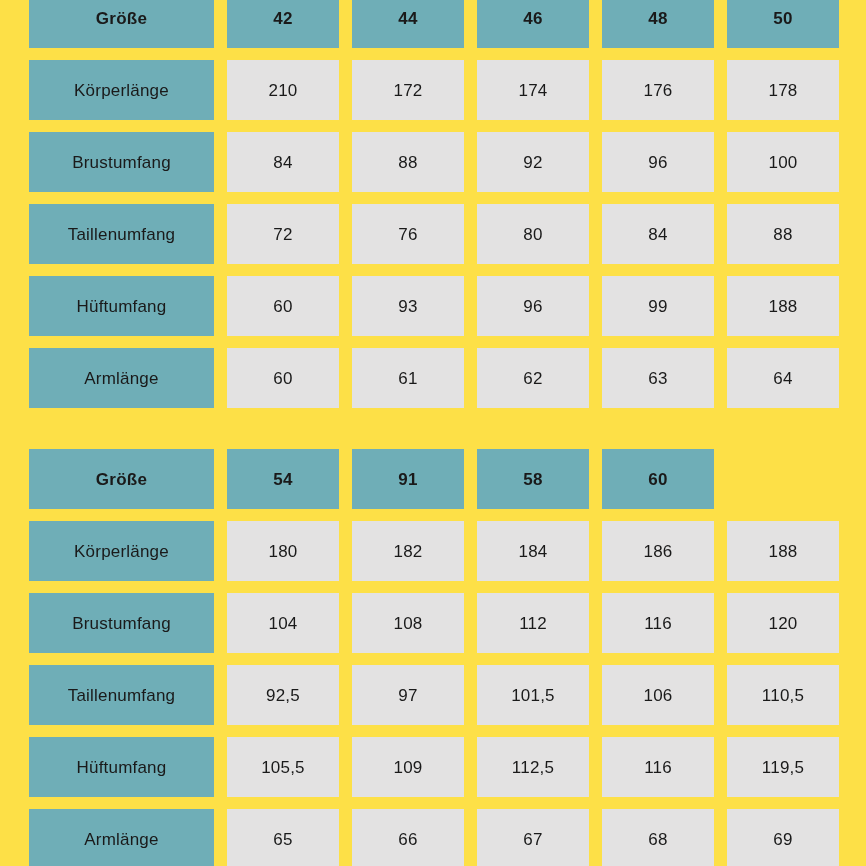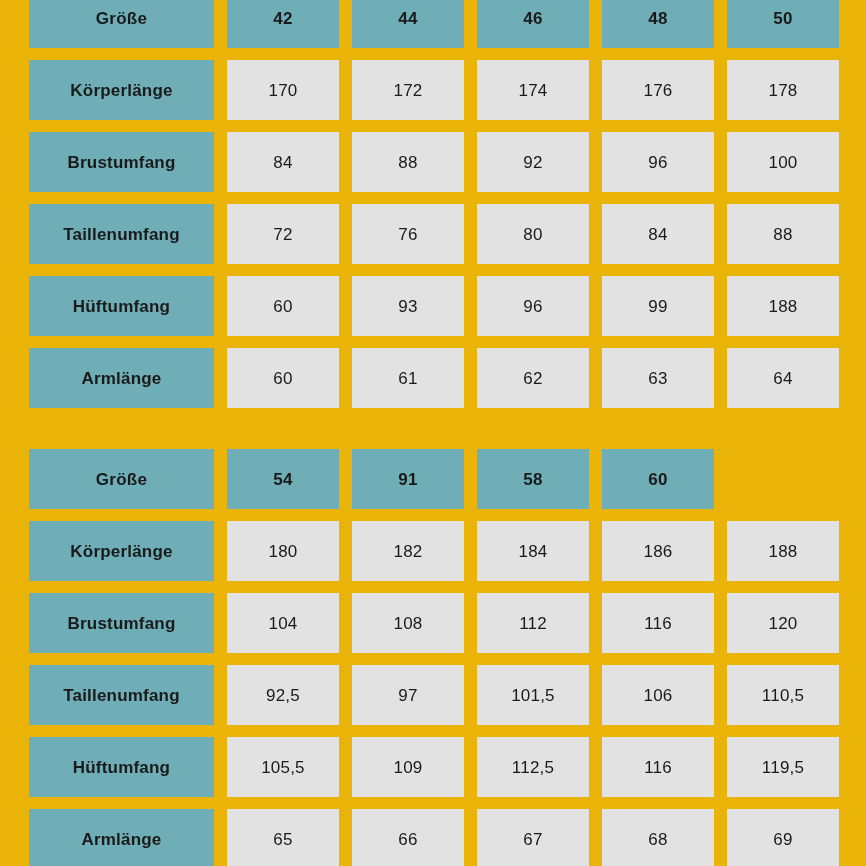--- a/index.html
+++ b/index.html
@@ -12,21 +12,21 @@
     height: 866px;
     overflow: hidden;
     font-family: "Liberation Sans", sans-serif;
     -webkit-font-smoothing: antialiased;
   }
 
   .page {
     position: relative;
     width: 866px;
     height: 866px;
-    background: #eab308;
+    background: #fde047;
     overflow: hidden;
   }
 
   
   .size-table {
     position: absolute;
     left: 29px;
     width: 809px;
   }
 
@@ -51,21 +51,21 @@
     letter-spacing: 0.2px;
     color: #1a1a1a;
     white-space: nowrap;
   }
 
   
   .cell-label {
     width: 185px;
     flex: 0 0 185px;
     background: #6FAEB7;
-    font-weight: 700;
+    font-weight: 400;
     font-size: 17px;
   }
 
   
   .cell-value {
     width: 112px;
     flex: 0 0 112px;
     background: #E3E2E2;
     font-weight: 400;
     font-size: 17px;
@@ -89,21 +89,21 @@
       <div class="table-row row-header">
         <div class="cell cell-label">Größe</div>
         <div class="cell cell-value">42</div>
         <div class="cell cell-value">44</div>
         <div class="cell cell-value">46</div>
         <div class="cell cell-value">48</div>
         <div class="cell cell-value">50</div>
       </div>
       <div class="table-row">
         <div class="cell cell-label">Körperlänge</div>
-        <div class="cell cell-value">170</div>
+        <div class="cell cell-value">210</div>
         <div class="cell cell-value">172</div>
         <div class="cell cell-value">174</div>
         <div class="cell cell-value">176</div>
         <div class="cell cell-value">178</div>
       </div>
       <div class="table-row">
         <div class="cell cell-label">Brustumfang</div>
         <div class="cell cell-value">84</div>
         <div class="cell cell-value">88</div>
         <div class="cell cell-value">92</div>

